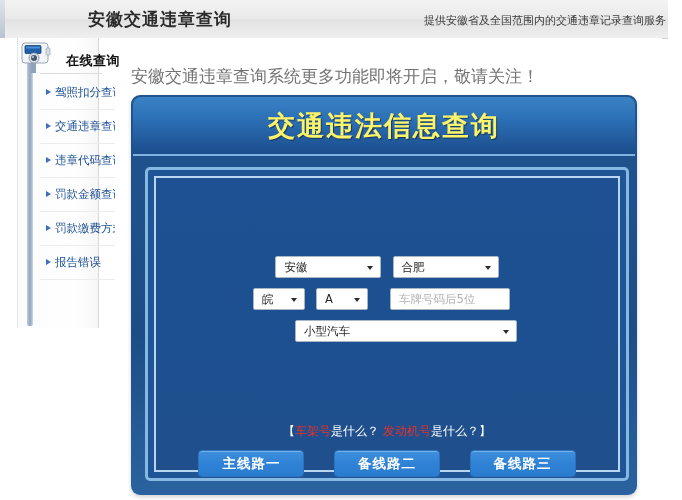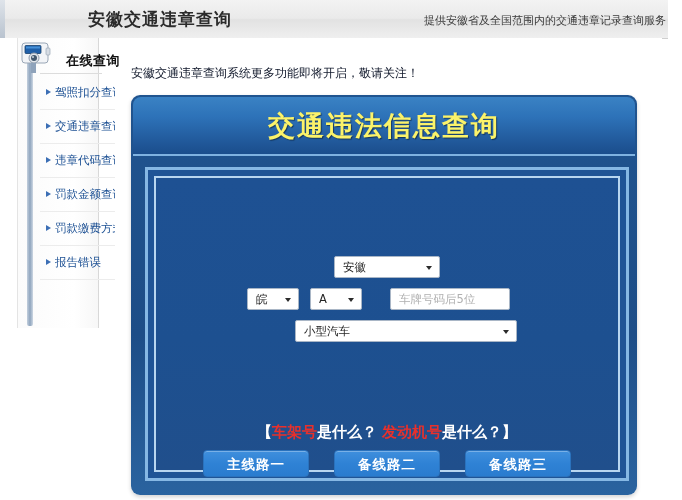--- a/index.html
+++ b/index.html
@@ -122,22 +122,22 @@
     left: 15px; top: 9px;
     font-size: 11.5px;
     color: #1b4f93;
     white-space: nowrap;
   }
 
   
   .notice {
     position: absolute;
     left: 131px; top: 27px;
-    font-size: 12px;
-    color: #0f172a;
+    font-size: 17px;
+    color: #737373;
     white-space: nowrap;
   }
 
   
   .panel {
     position: absolute;
     left: 131px; top: 57px;
     width: 506px;
     height: 400px;
     border-radius: 9px;
@@ -164,21 +164,21 @@
     letter-spacing: 2px;
     text-shadow: 1px 1px 1px rgba(0,0,0,0.45);
   }
   .panel-frame-outer {
     position: absolute;
     left: 14px; top: 72px;
     width: 478px;
     height: 308px;
     border: 3px solid #86b8e4;
     background: #1f5496;
-    border-radius: 0;
+    border-radius: 5px;
   }
   .panel-frame-inner {
     position: absolute;
     left: 6px; top: 6px;
     right: 6px; bottom: 6px;
     border: 2px solid #b8d6f0;
     background: linear-gradient(to bottom, #1e5193 0%, #1d5090 55%, #204f8c 100%);
   }
 
   
@@ -233,53 +233,54 @@
   .sel-vehicle  { width: 222px; margin-left: 41px; }
 
   .txt {
     display: inline-block;
     position: relative;
     height: 22px;
     background: #ffffff;
     border: 1px solid #a9b6c6;
     border-radius: 2px;
     vertical-align: middle;
-    margin: 0 20px;
+    margin: 0 14px;
     box-sizing: border-box;
   }
   .txt-ph {
     position: absolute;
     left: 8px; top: 3px;
     font-size: 11.5px;
     color: #b0b0b0;
     white-space: nowrap;
   }
   .txt-plate  { width: 120px; }
   .txt-engine { width: 222px; }
 
   .hint {
     position: absolute;
     left: 0; top: 245px;
     width: 100%;
     text-align: center;
-    font-size: 15px;
+    font-size: 12px;
     color: #ffffff;
     white-space: nowrap;
-    font-weight: bold;
+    font-weight: normal;
   }
   .hint .red {
     color: #e8302b;
   }
 
   .btn-row {
     position: absolute;
     left: 0; top: 272px;
     width: 100%;
     text-align: center;
     white-space: nowrap;
+    font-family: Liberation Mono, monospace;
   }
   .btn {
     display: inline-block;
     width: 106px;
     height: 27px;
     line-height: 27px;
     margin: 0 10px;
     border-radius: 4px;
     background: linear-gradient(to bottom, #3f8fdd 0%, #2f82d5 50%, #2a7ccf 100%);
     color: #ffffff;
@@ -360,20 +361,24 @@
 
     <div class="panel-frame-outer">
       <div class="panel-frame-inner">
         <div class="form-area">
 
           <div class="form-row row1">
             <span class="sel sel-province">
               <span class="sel-text">安徽</span>
               <span class="sel-caret"></span>
             </span>
+            <span class="sel sel-city">
+              <span class="sel-text">合肥</span>
+              <span class="sel-caret"></span>
+            </span>
           </div>
 
           <div class="form-row row2">
             <span class="sel sel-prefix">
               <span class="sel-text">皖</span>
               <span class="sel-caret"></span>
             </span>
             <span class="sel sel-letter">
               <span class="sel-text">A</span>
               <span class="sel-caret"></span>

